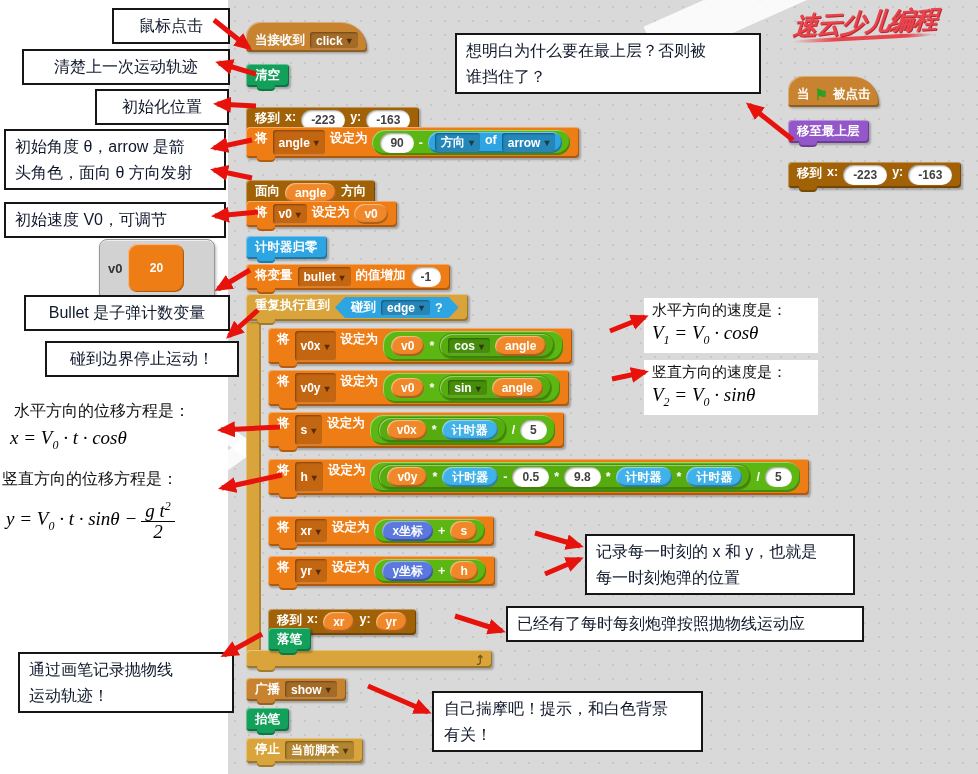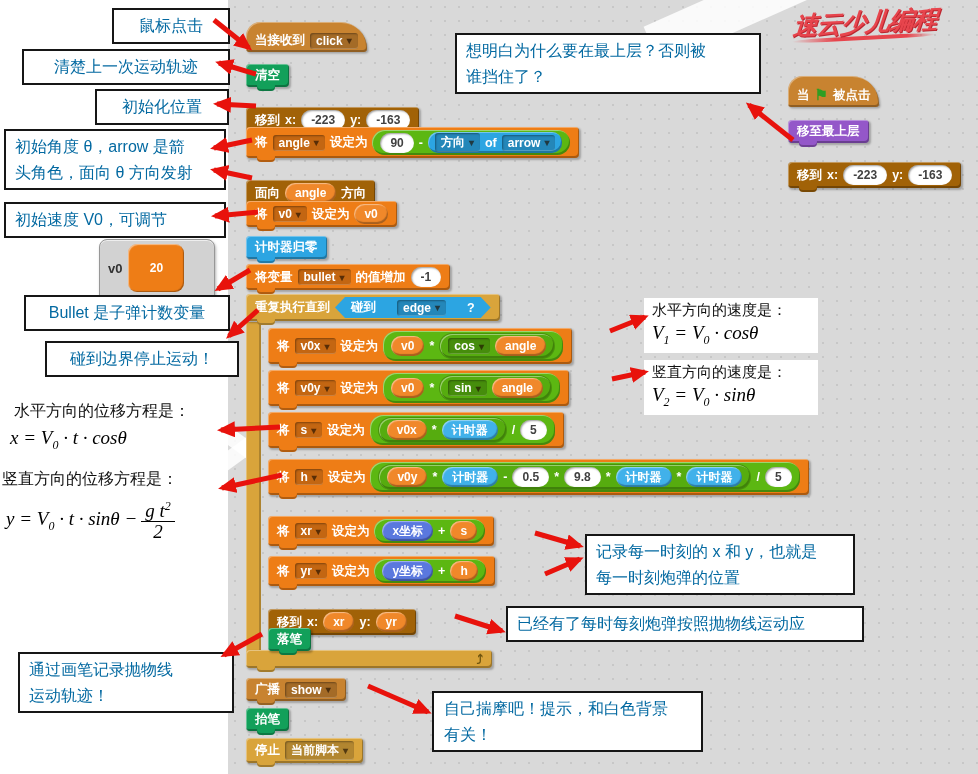--- a/index.html
+++ b/index.html
@@ -4,48 +4,48 @@
 <style>
   html,body{margin:0;padding:0;background:#fff;}
   .stage{position:relative;width:978px;height:774px;background:#ffffff;overflow:hidden;
          font-family:"Liberation Sans",sans-serif;}
   .workspace{position:absolute;left:228px;top:0;width:750px;height:774px;
          background-color:#d9d9d9;
          background-image:radial-gradient(circle,#c7c7c7 1.1px,rgba(0,0,0,0) 1.3px);
          background-size:14px 14px;z-index:0;}
   .streak{position:absolute;background:rgba(255,255,255,.85);z-index:1;}
   
-  .sb{position:absolute;display:flex;align-items:center;gap:5px;color:#fff;font-weight:bold;
+  .sb{position:absolute;display:flex;gap:5px;color:#fff;font-weight:bold;
       font-size:12.5px;padding:3px 9px;border-radius:4px;white-space:nowrap;z-index:2;
       box-shadow:inset 1px 1px 0 rgba(255,255,255,.35), inset -1px -2px 0 rgba(0,0,0,.28), 1.5px 1.5px 2px rgba(0,0,0,.25);}
   .stack::after{content:"";position:absolute;bottom:-4px;left:11px;width:18px;height:7px;border-radius:0 0 4px 4px;
       background:inherit;box-shadow:inset 0 -2px 0 rgba(0,0,0,.25);}
   .hat{border-radius:18px 34px 4px 4px;padding-top:10px;}
   .c-var{background:#ee7d16;} .c-motion{background:#a16207;margin-top:14px;} .c-sensing{background:#2ca5e2;}
   .c-events{background:#c88330;} .c-control{background:#d9a43b;} .c-pen{background:#12a05a;}
   .c-looks{background:#9457c9;}
   .oval{display:inline-flex;align-items:center;justify-content:center;border-radius:12px;
       padding:1px 10px;min-height:18px;font-size:12px;font-weight:bold;color:#fff;
       box-shadow:inset 1px 1px 1px rgba(255,255,255,.45), inset -1px -2px 1px rgba(0,0,0,.3);}
   .o-white{background:#fff;color:#414141;box-shadow:inset 1px 1px 2px rgba(0,0,0,.4);}
   .o-var{background:#f0882a;} .o-sensing{background:#41b1ea;} .o-motion{background:#5a78de;}
   .dd{display:inline-flex;align-items:center;background:rgba(0,0,0,.18);border-radius:3px;
       padding:1px 6px;font-size:12px;box-shadow:inset 1px 1px 2px rgba(0,0,0,.35), inset 0 -1px 0 rgba(255,255,255,.2);}
   .dd::after{content:"▾";margin-left:4px;font-size:10px;color:rgba(30,15,0,.65);}
   .opwrap{display:inline-flex;align-items:center;gap:5px;background:#5cb712;border-radius:13px;
       padding:2px 8px;box-shadow:inset 1px 1px 0 rgba(255,255,255,.4), inset -1px -2px 0 rgba(0,0,0,.25);}
   .opwrap .opwrap{background:#56ac0f;border:1px solid rgba(0,0,0,.15);}
-  .hex{display:inline-flex;align-items:center;gap:21px;background:#2ca5e2;color:#fff;
+  .hex{display:inline-flex;align-items:center;gap:5px;background:#2ca5e2;color:#fff;
       padding:2px 16px;clip-path:polygon(10px 0,calc(100% - 10px) 0,100% 50%,calc(100% - 10px) 100%,10px 100%,0 50%);}
   .spine{position:absolute;width:15px;background:#d9a43b;z-index:1;box-shadow:inset 1px 0 0 rgba(255,255,255,.3), inset -2px 0 0 rgba(0,0,0,.2);}
   .foot{border-radius:4px;}
   .loop-icon::before{content:"⤴";font-size:13px;color:#6e5410;font-weight:bold;}
   .flag-icon::before{content:"⚑";font-size:15px;color:#2f9e22;}
   
-  .note{position:absolute;background:#fff;border:2px solid #161616;color:#0369a1;
+  .note{position:absolute;background:#fff;border:2px solid #161616;color:#0f172a;
       font-size:16px;line-height:1.6;padding:3px 9px;z-index:3;}
   .center{text-align:center;}
   .plain{position:absolute;color:#101010;font-size:16px;z-index:3;line-height:1.4;}
   .on-white{background:#fff;padding:1px 8px 4px 8px;}
   .formula{font-family:"Liberation Serif",serif;font-style:italic;font-size:19px;color:#000;}
   .formula sub{font-size:12px;} .formula sup{font-size:12px;}
   .frac{display:inline-block;vertical-align:middle;text-align:center;line-height:1.05;margin-left:4px;}
   .frac .num{display:block;border-bottom:1.6px solid #000;padding:0 4px;}
   .frac .den{display:block;}
   

